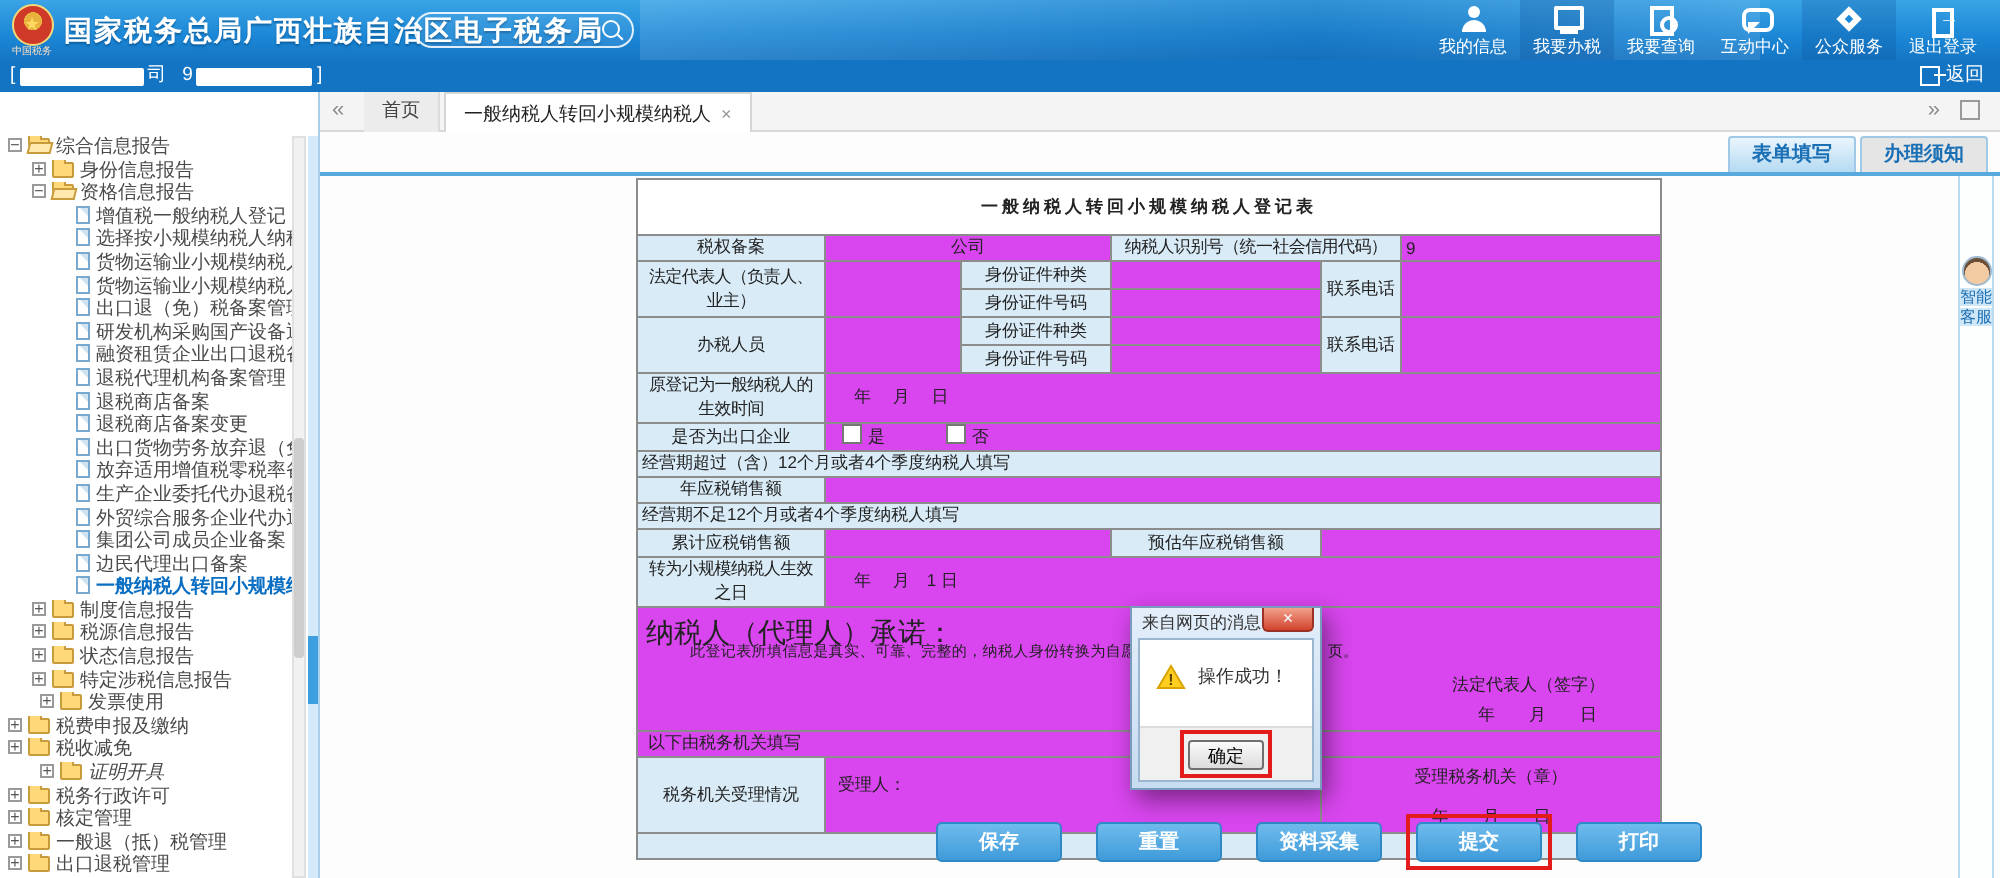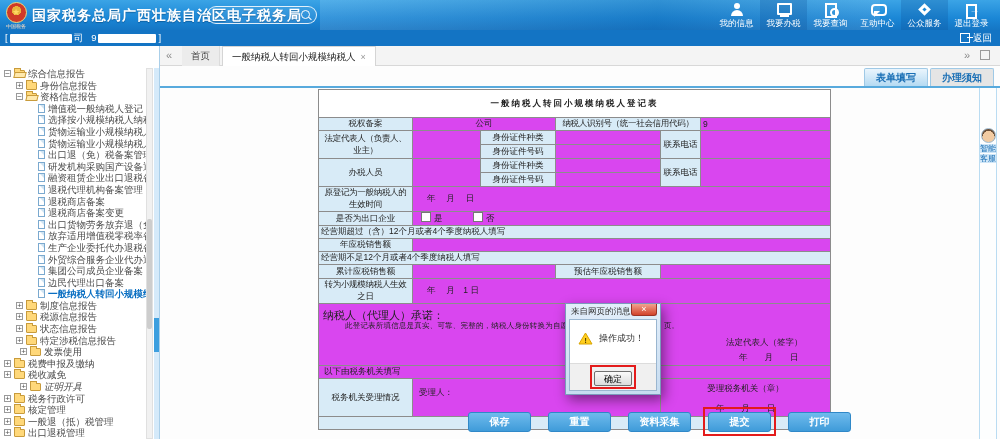--- a/index.html
+++ b/index.html
@@ -87,21 +87,21 @@
   .form-wrap{position:absolute;left:158px;top:23px;}
   table.reg{border-collapse:collapse;table-layout:fixed;width:512px;background:#fff;border:1px solid #555;}
   table.reg td{border:1px solid #8c8c8c;font-size:8.5px;color:#222;padding:0 2px;overflow:hidden;box-sizing:border-box;}
   td.ttl{height:28px;text-align:center;font-size:14px;font-weight:bold;letter-spacing:2px;color:#111;}
   td.lbl{background:#d8ebf7;text-align:center;}
   td.sec{background:#d8ebf7;text-align:left;padding-left:5px;}
   td.val{background:#d946ef;}
   .cb{display:inline-block;width:8px;height:8px;border:1px solid #777;background:#fff;margin:0 3px 0 6px;vertical-align:-1px;}
   .small-lbl{font-size:7.5px;letter-spacing:-0.3px;}
   .promise-cell{position:relative;height:62px;vertical-align:top;}
-  .p-title{position:absolute;left:4px;top:4px;font-size:11px;}
+  .p-title{position:absolute;left:4px;top:4px;font-size:14px;}
   .p-frag1{position:absolute;left:26px;top:17px;font-size:7.5px;letter-spacing:0.2px;}
   .p-frag2{position:absolute;left:345px;top:17px;font-size:7.5px;}
   .p-sign{position:absolute;left:407px;top:33px;font-size:8.5px;}
   .p-ymd{position:absolute;left:420px;top:48px;font-size:8.5px;}
   .acc-cell{position:relative;height:38px;}
   .acc-name{position:absolute;left:6px;top:8px;font-size:8.5px;}
   .stamp-cell{text-align:center;vertical-align:top;padding-top:4px !important;}
   .stamp-ymd{display:block;margin-top:8px;}
   
   .actions{position:absolute;left:308px;top:345px;display:flex;gap:17px;}

